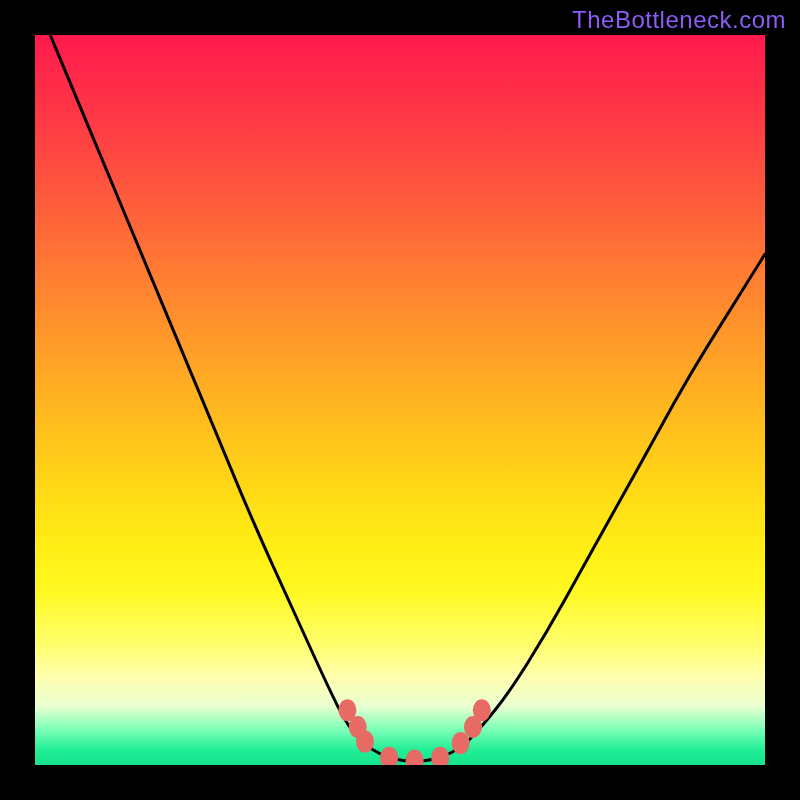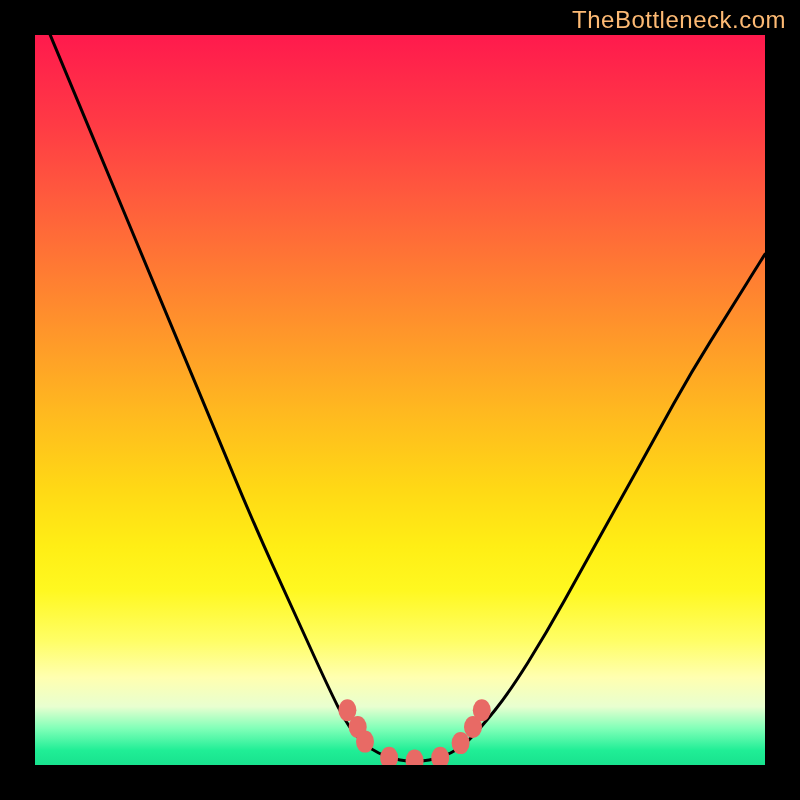--- a/index.html
+++ b/index.html
@@ -41,21 +41,21 @@
       #e8ffd0 92%,
       #80ffb8 95%,
       #20ee96 98%,
       #18e28e 100%
     );
   }
   .watermark {
     position: absolute;
     top: 6px;
     right: 14px;
-    color: #fdba74;
+    color: #8b5cf6;
     font-size: 24px;
     letter-spacing: 0.5px;
     font-weight: 400;
   }
   svg.curve {
     position: absolute;
     left: 0;
     top: 0;
     width: 730px;
     height: 730px;

